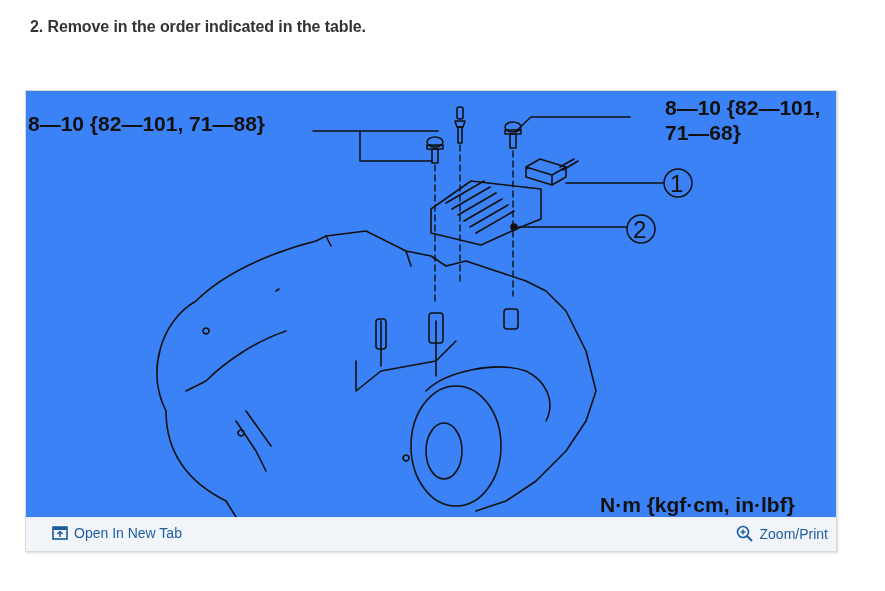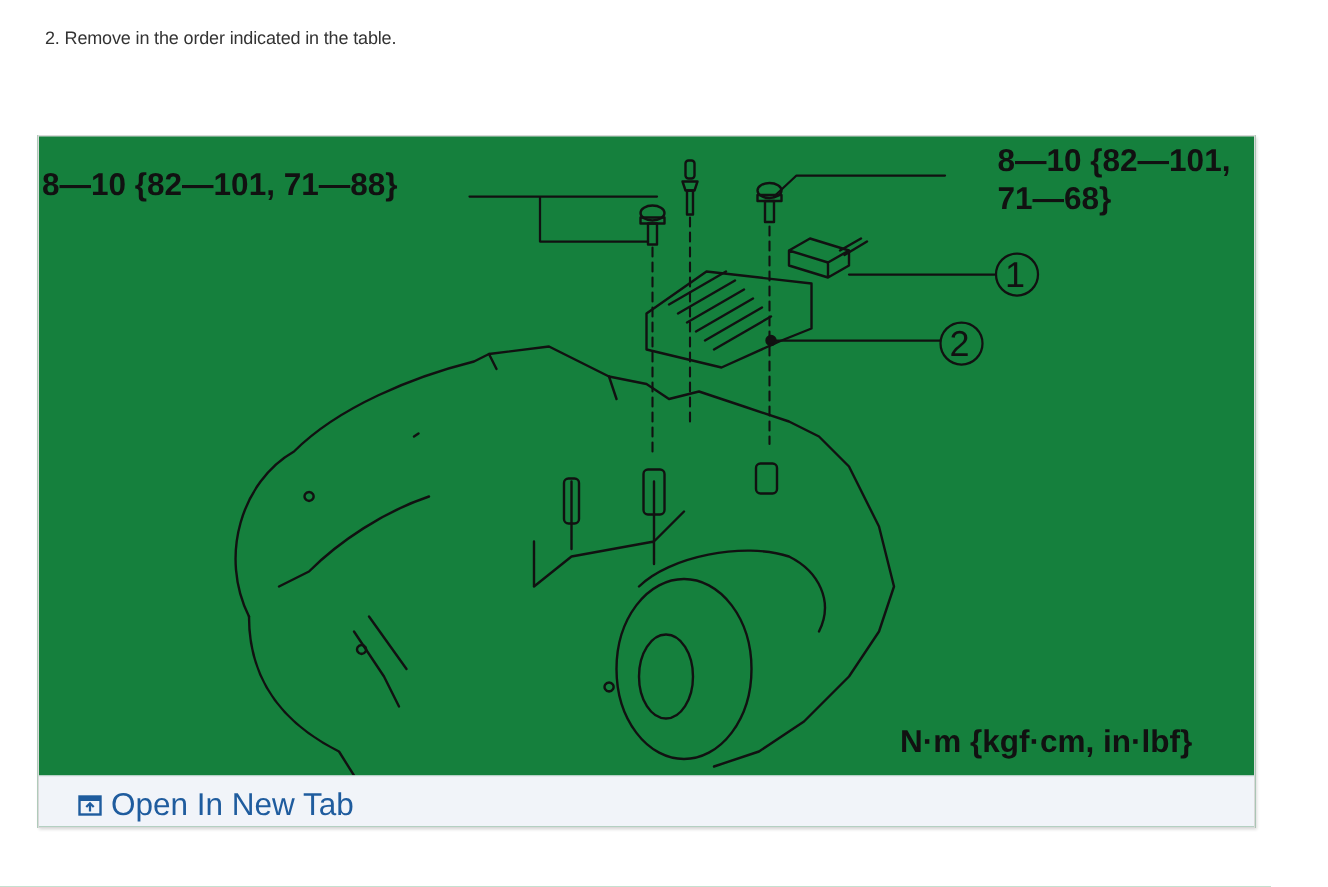--- a/index.html
+++ b/index.html
@@ -1,25 +1,25 @@
 <!DOCTYPE html>
 <html><head>
   <meta charset="utf-8">
   <style>
     html, body { margin: 0; padding: 0; background: #ffffff; }
     body { width: 885px; height: 591px; position: relative; overflow: hidden; font-family: "Liberation Sans", sans-serif; }
-    .step-text { position: absolute; left: 30px; top: 18px; font-size: 12px; color: #333333; letter-spacing: -0.1px; }
-    .figure { position: absolute; left: 25px; top: 90px; width: 810px; height: 460px; border: 1px solid #d9d9d9; box-shadow: 1px 1px 2px rgba(0,0,0,0.15); background: #15803d; }
+    .step-text { position: absolute; left: 30px; top: 18px; font-size: 16px; color: #333333; letter-spacing: -0.1px; font-weight: bold; }
+    .figure { position: absolute; left: 25px; top: 90px; width: 810px; height: 460px; border: 1px solid #d9d9d9; box-shadow: 1px 1px 2px rgba(0,0,0,0.15); background: #3b82f6; }
     .diagram { position: absolute; left: 0; top: 0; width: 810px; height: 426px; }
     .lbl { position: absolute; font-family: "Liberation Sans", sans-serif; font-weight: bold; color: #111; font-size: 21px; line-height: 25px; white-space: nowrap; }
     .lbl-left { left: 2px; top: 20px; }
     .lbl-right { left: 639px; top: 4px; }
-    .lbl-units { left: 574px; top: 391px; }
+    .lbl-units { left: 574px; top: 401px; }
     .footer { position: absolute; left: 0; top: 426px; width: 810px; height: 33px; background: #f1f4f9; border-top: 1px solid #e6e9ef; }
-    .link { position: absolute; top: 7px; font-size: 21px; color: #1f5c9e; cursor: pointer; display: flex; align-items: center; gap: 6px; padding-left: 12px; }
+    .link { position: absolute; top: 7px; font-size: 14px; color: #1f5c9e; cursor: pointer; display: flex; align-items: center; gap: 6px; padding-left: 12px; }
     .link-left { left: 14px; }
     .link-right { right: 8px; }
     .icon svg { display: block; }
   </style>
 </head>
 <body>
 
 <div class="step-text">2. Remove in the order indicated in the table.</div>
 
 <div class="figure">
@@ -88,14 +88,24 @@
     <div class="link link-left">
       <span class="icon">
         <svg width="16" height="14" viewBox="0 0 16 14">
             <rect x="1" y="1" width="14" height="12" fill="none" stroke="#1f5c9e" stroke-width="1.6"></rect>
             <rect x="1" y="1" width="14" height="3" fill="#1f5c9e"></rect>
             <path d="M8 11 V6 M5.5 8 L8 5.5 L10.5 8" stroke="#1f5c9e" stroke-width="1.5" fill="none"></path>
           </svg>
       </span>
       <span>Open In New Tab</span>
     </div>
+    <div class="link link-right">
+      <span class="icon">
+        <svg width="18" height="18" viewBox="0 0 18 18">
+            <circle cx="7" cy="7" r="5.5" fill="none" stroke="#1f5c9e" stroke-width="1.6"></circle>
+            <path d="M11 11 L16 16" stroke="#1f5c9e" stroke-width="2"></path>
+            <path d="M7 4.5 V9.5 M4.5 7 H9.5" stroke="#1f5c9e" stroke-width="1.4"></path>
+          </svg>
+      </span>
+      <span>Zoom/Print</span>
+    </div>
   </div>
 </div>
 
 </body></html>

